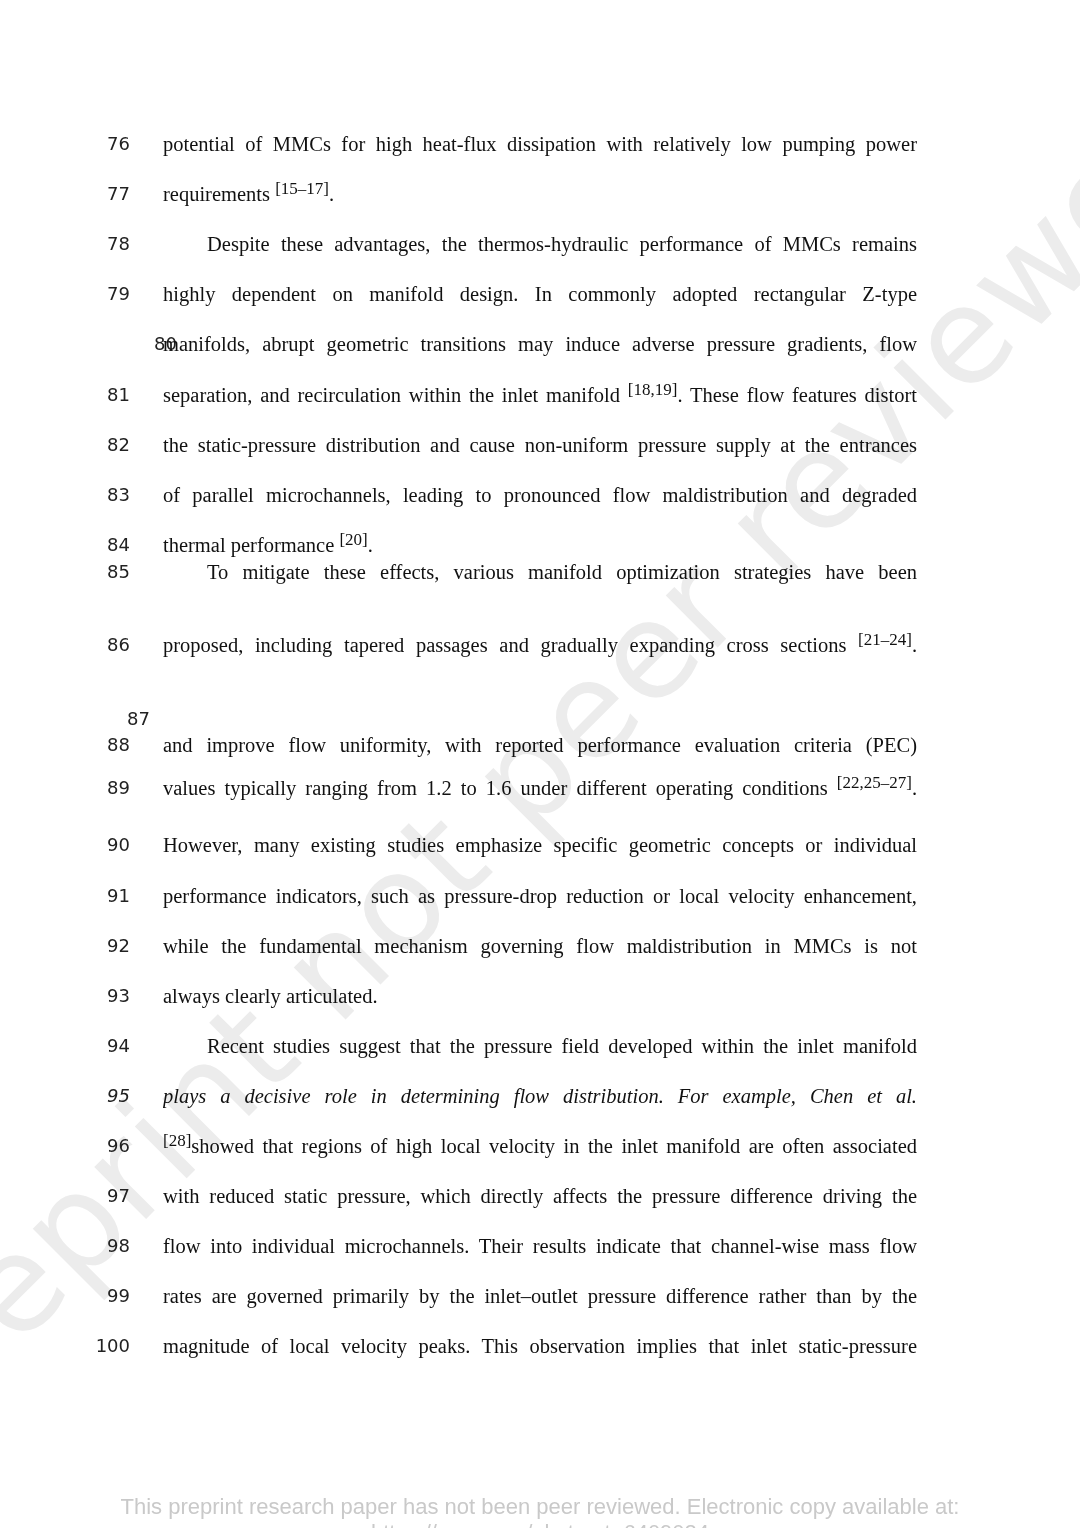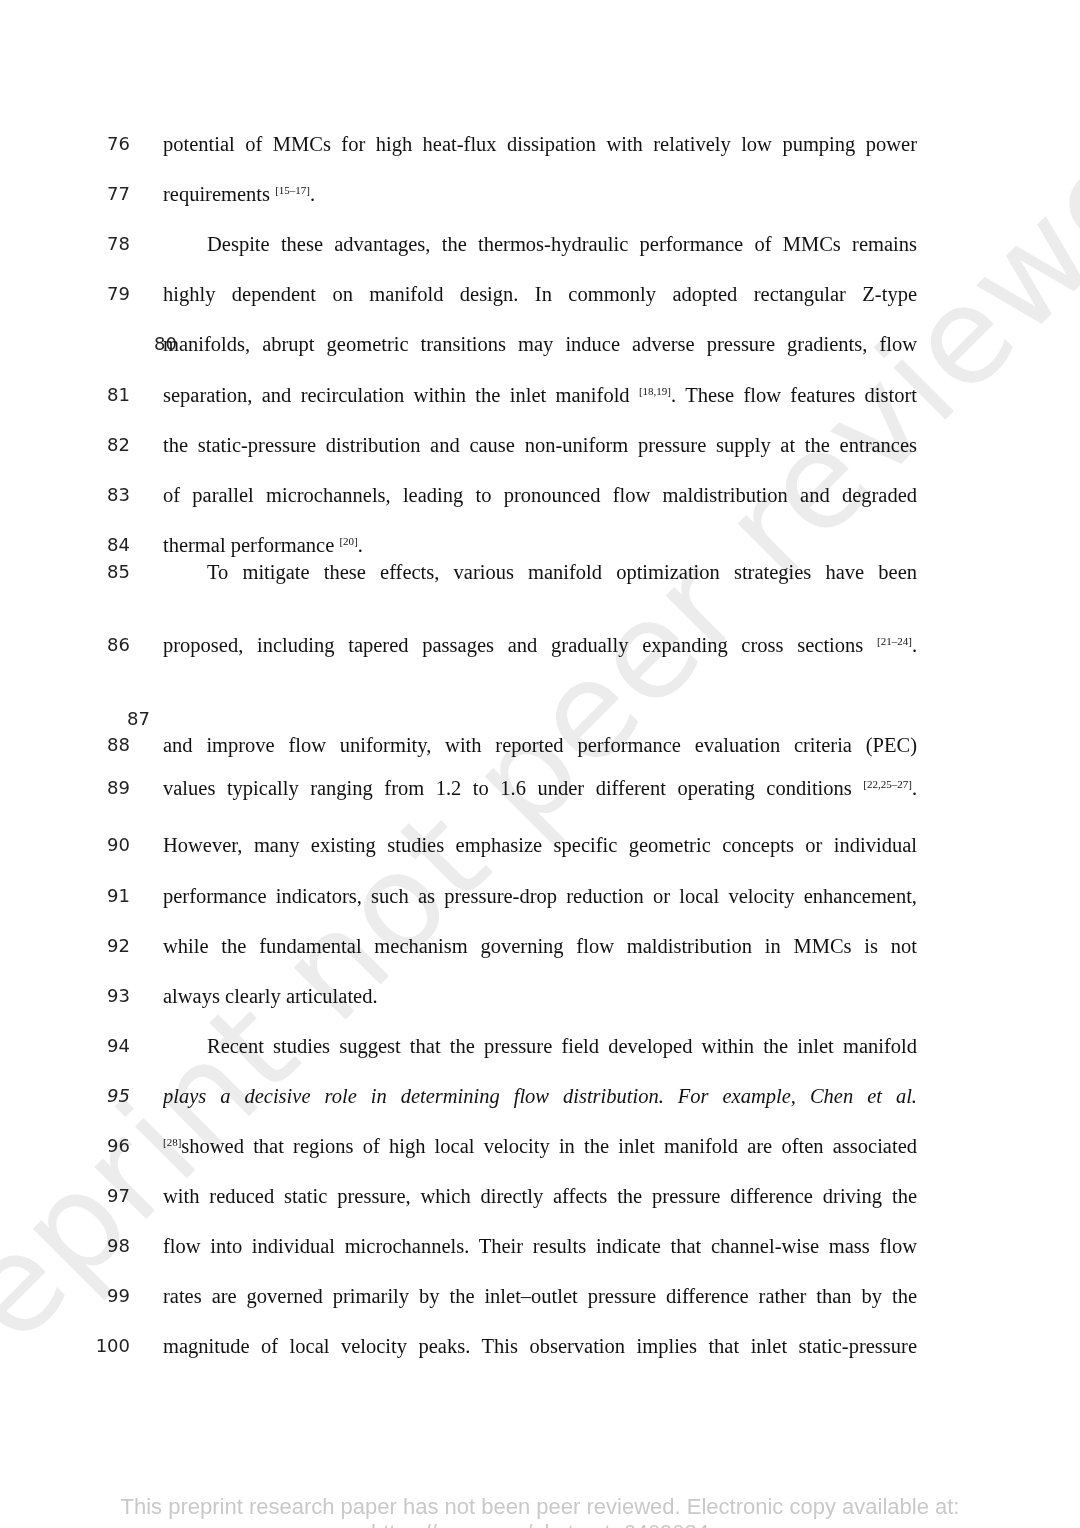--- a/index.html
+++ b/index.html
@@ -18,21 +18,21 @@
   .ln {
     position: absolute; right: 950px; top: 0; font-family: "DejaVu Sans", sans-serif;
     font-size: 18px; color: #222; line-height: 30px; 
   }
   .txt {
     position: absolute; left: 163px; width: 754px; top: 0; font-size: 20.5px; line-height: 30px;
     white-space: nowrap;
   }
   .txt.j { text-align: justify; text-align-last: justify; white-space: normal; height: 30px; overflow: hidden; }
   .txt.ind { text-indent: 44px; }
-  sup { font-size: 11px; vertical-align: 7px; line-height: 0; }
+  sup { font-size: 17px; vertical-align: 7px; line-height: 0; }
   .footer {
     position: absolute; left: 0; width: 1080px; top: 1494px; text-align: center;
     font-family: "Liberation Sans", sans-serif; font-size: 22px; color: #c9c9c9; z-index: 1;
   }
 </style>
 </head>
 <body>
 
 <div class="watermark">Preprint not peer reviewed</div>
 

